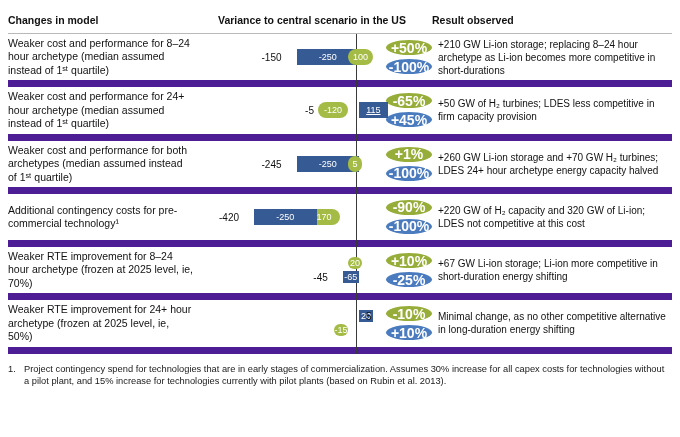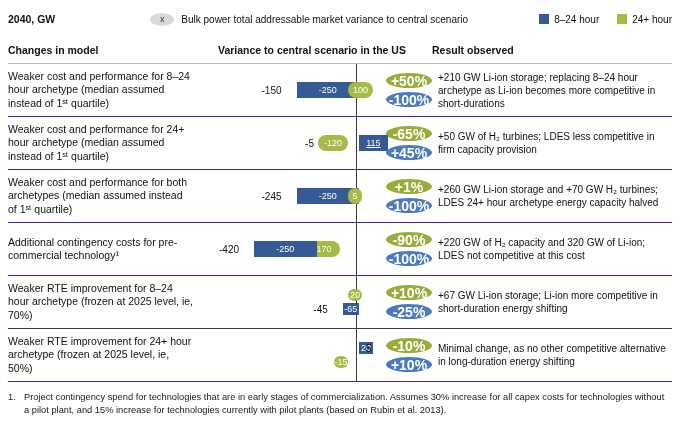--- a/index.html
+++ b/index.html
@@ -32,21 +32,21 @@
     font-size: 10.5px; font-weight: bold; padding: 6px 0 7px 0;
     border-bottom: 1px solid #b9b9b9;
   }
 
   
   .rows { position: relative; }
   .axis { position: absolute; left: 348px; top: 0; bottom: 0; width: 1px; background: #3a3a3a; }
   .row {
     display: grid; grid-template-columns: 210px 160px 54px 240px;
     align-items: center; min-height: 53px; padding: 3px 0;
-    border-bottom: 1px solid #4c1d95;
+    border-bottom: 7px solid #4c1d95;
   }
   .desc { font-size: 10.5px; line-height: 1.28; padding-right: 24px; }
   .chart { position: relative; display: flex; flex-direction: column; justify-content: center; gap: 2px; }
   .bar-line { position: relative; width: 100%; height: 16px; }
   .bar-line.thin { height: 12px; }
   .bar {
     position: absolute; top: 0; bottom: 0;
     display: flex; align-items: center; justify-content: center;
     color: #fff; font-size: 9px; white-space: nowrap; overflow: hidden;
   }
@@ -69,37 +69,20 @@
 
   
   .footnote { display: flex; margin-top: 9px; font-size: 9.3px; line-height: 1.38; color: #1a1a1a; }
   .fn-marker { width: 16px; flex: none; }
 </style>
 </head>
 <body>
 
 <div class="exhibit">
 
-  <div class="topbar">
-    <span class="units">2040, GW</span>
-    <span class="key-group">
-      <span class="x-pill">x</span>
-      <span class="key-text">Bulk power total addressable market variance to central scenario</span>
-    </span>
-    <span class="legend-series">
-      <span class="legend-item">
-        <span class="swatch blue"></span>
-        <span>8–24 hour</span>
-      </span>
-      <span class="legend-item">
-        <span class="swatch green"></span>
-        <span>24+ hour</span>
-      </span>
-    </span>
-  </div>
 
   <div class="col-headers">
     <div>Changes in model</div>
     <div>Variance to central scenario in the US</div>
     <div>Result observed</div>
   </div>
 
   <div class="rows" id="rows">
     <div class="axis"></div>
 

